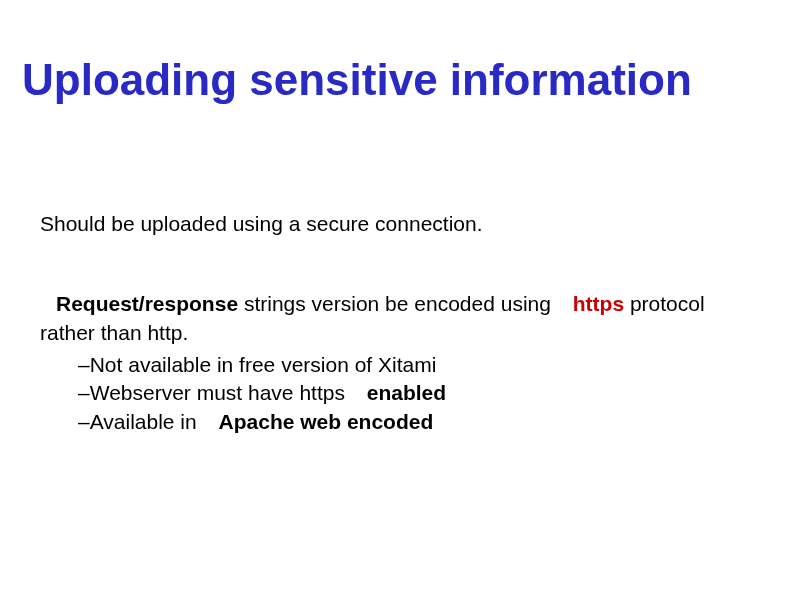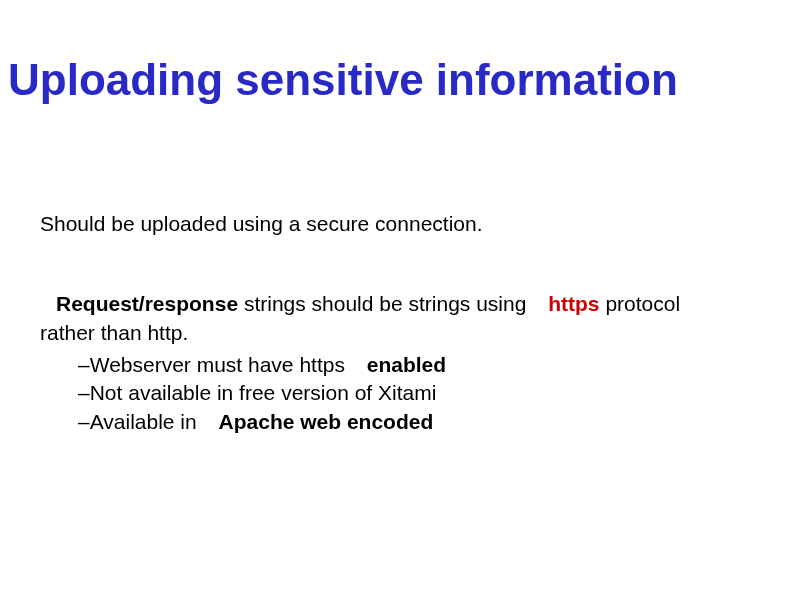--- a/index.html
+++ b/index.html
@@ -10,21 +10,21 @@
       font-family: Arial, Helvetica, sans-serif;
       position: relative;
     }
     .title {
       font-family: "Comic Sans MS", "Comic Sans", cursive, sans-serif;
       font-size: 44px;
       font-weight: bold;
       color: #2929c5;
       position: absolute;
       top: 55px;
-      left: 8px;
+      left: 22px;
     }
     .body-content {
       position: absolute;
       top: 210px;
       left: 40px;
       width: 700px;
       font-size: 21px;
       color: #000;
       line-height: 1.35;
     }
@@ -47,28 +47,28 @@
 </head>
 <body>
 
 <div class="title">Uploading sensitive information</div>
 
 <div class="body-content">
 
   <div class="para1">Should be uploaded using a secure connection.</div>
 
   <div class="para2">
-    <span class="bold">Request/response</span><span> strings should be strings using </span><span class="bold red">https</span><span> protocol rather than http.</span>
+    <span class="bold">Request/response</span><span> strings version be encoded using </span><span class="bold red">https</span><span> protocol rather than http.</span>
 
     <div class="sublist">
       <div class="subitem">
-        <span class="dash">–</span><span>Webserver must have https </span><span class="bold">enabled</span>
+        <span class="dash">–</span><span>Not available in free version of Xitami</span>
       </div>
       <div class="subitem">
-        <span class="dash">–</span><span>Not available in free version of Xitami</span>
+        <span class="dash">–</span><span>Webserver must have https </span><span class="bold">enabled</span>
       </div>
       <div class="subitem">
         <span class="dash">–</span><span>Available in </span><span class="bold">Apache web encoded</span>
       </div>
     </div>
   </div>
 
 </div>
 
 </body></html>

